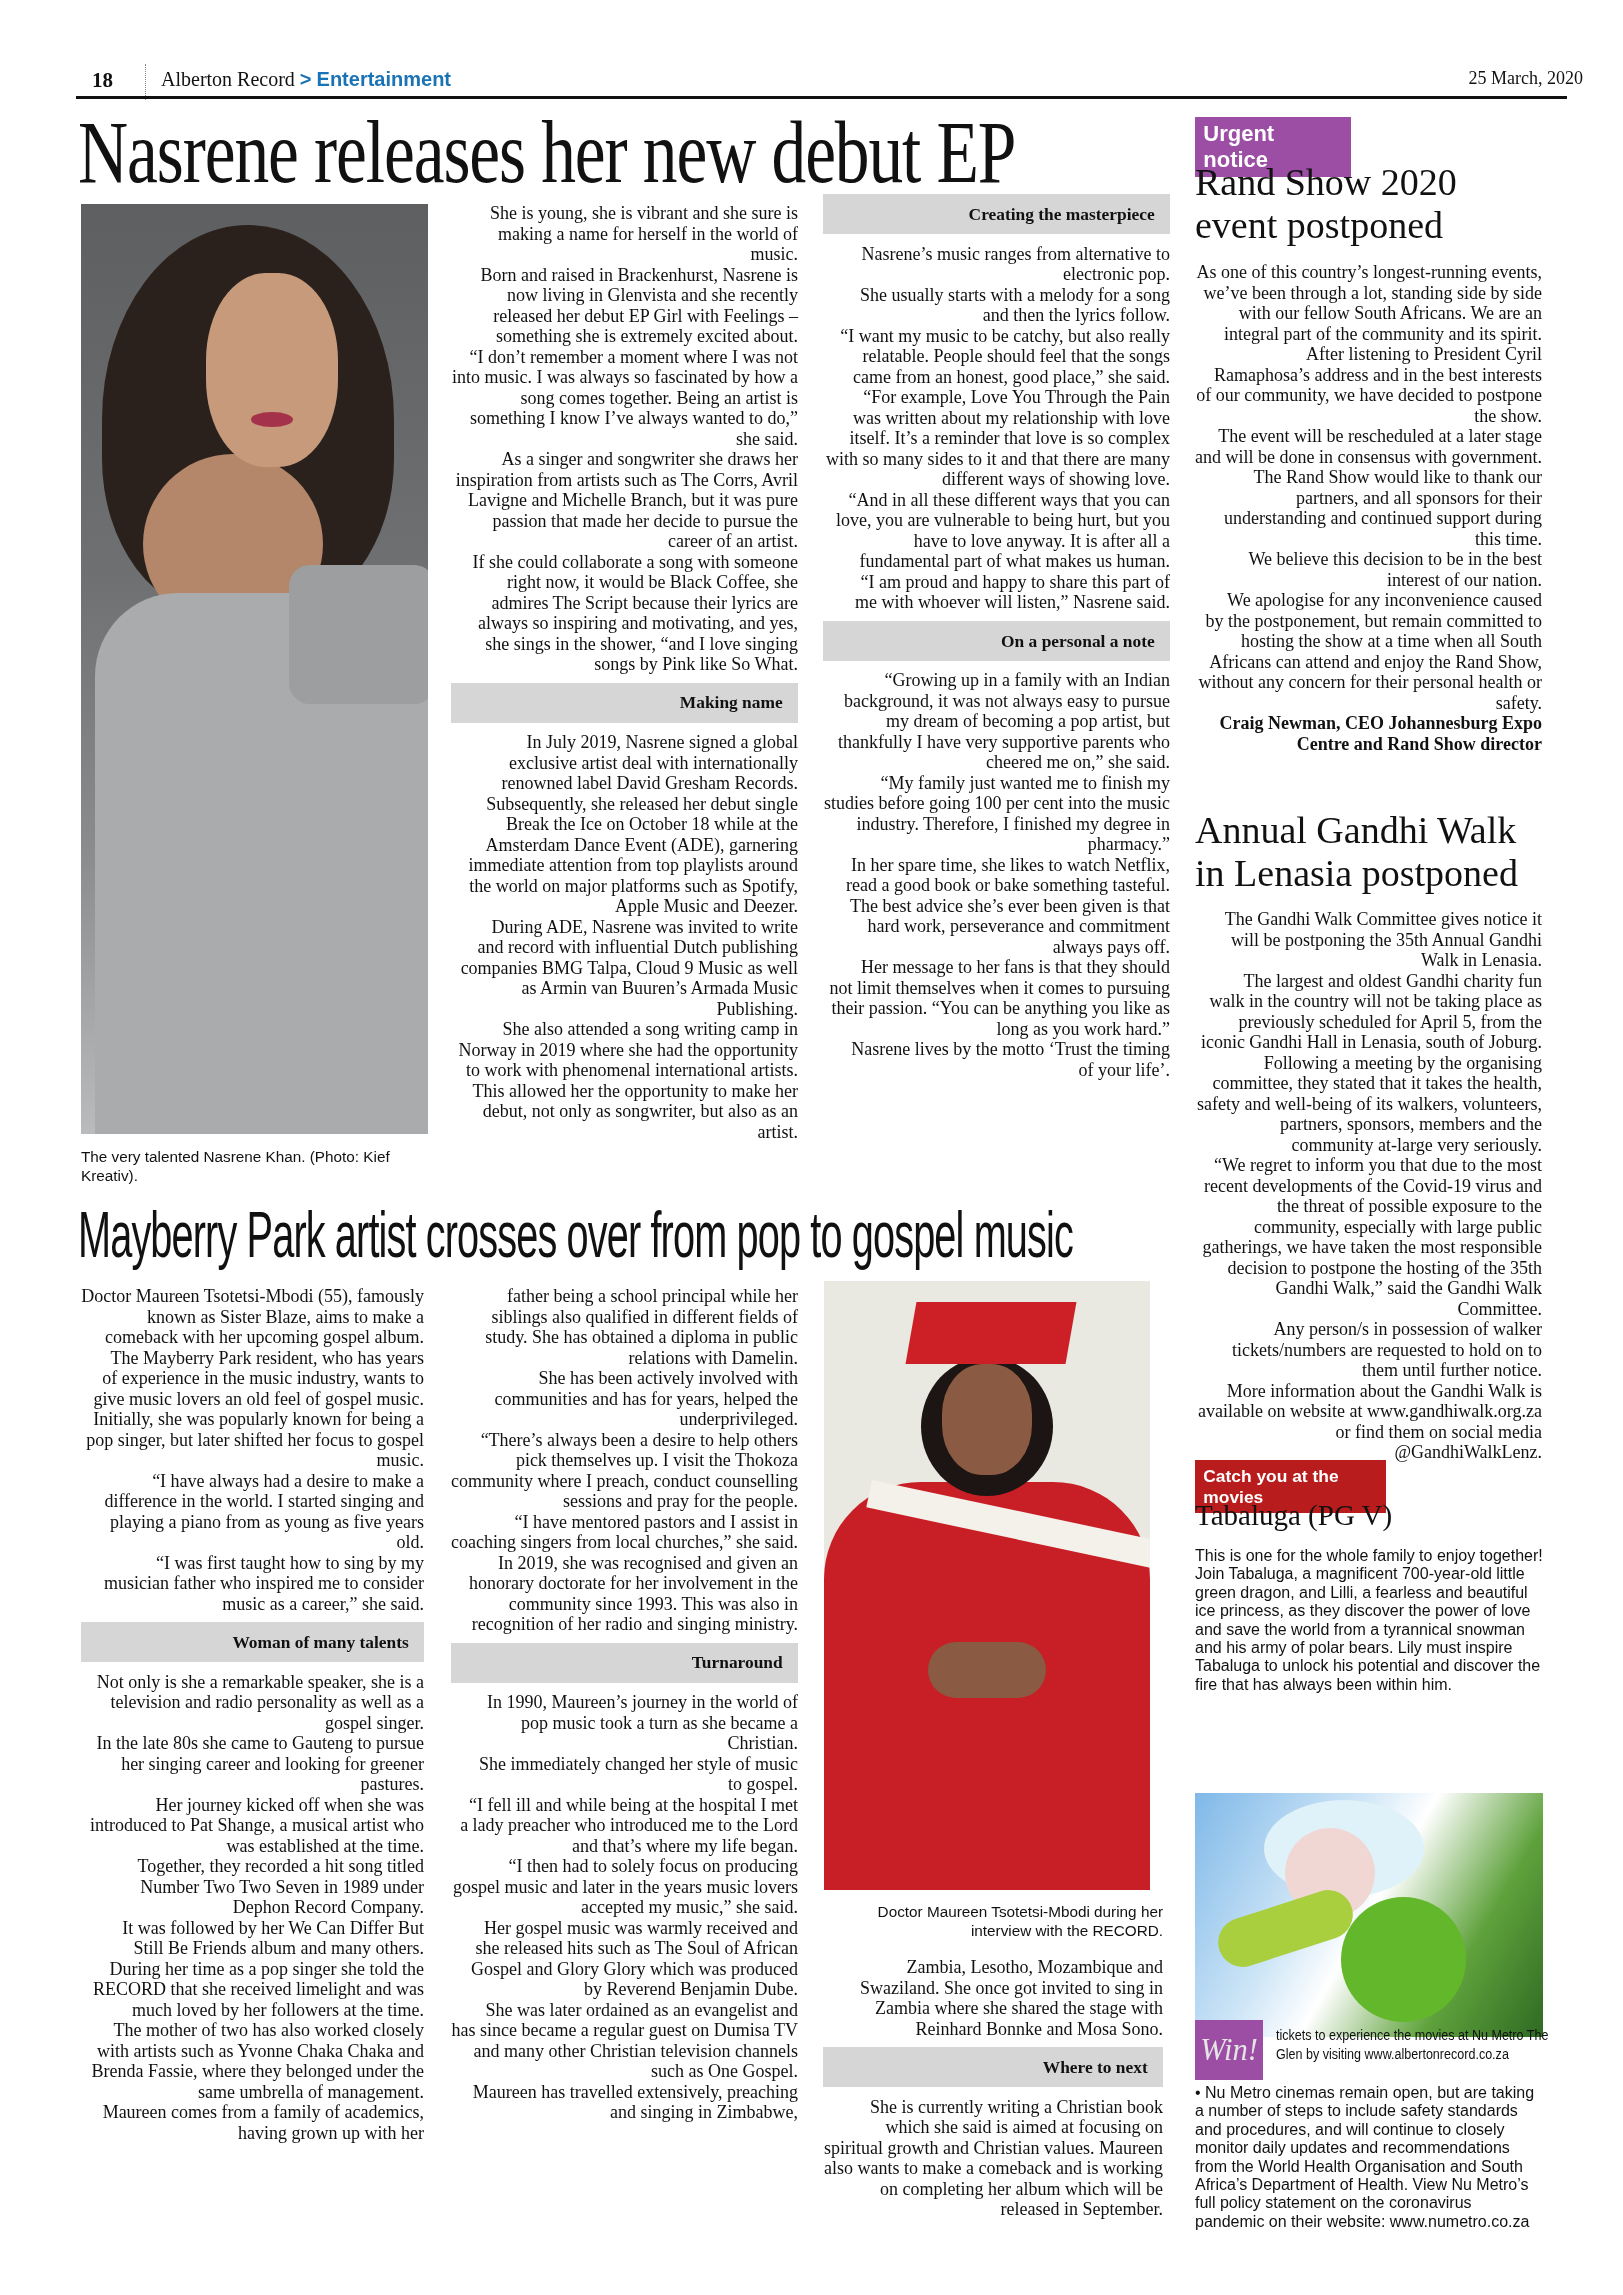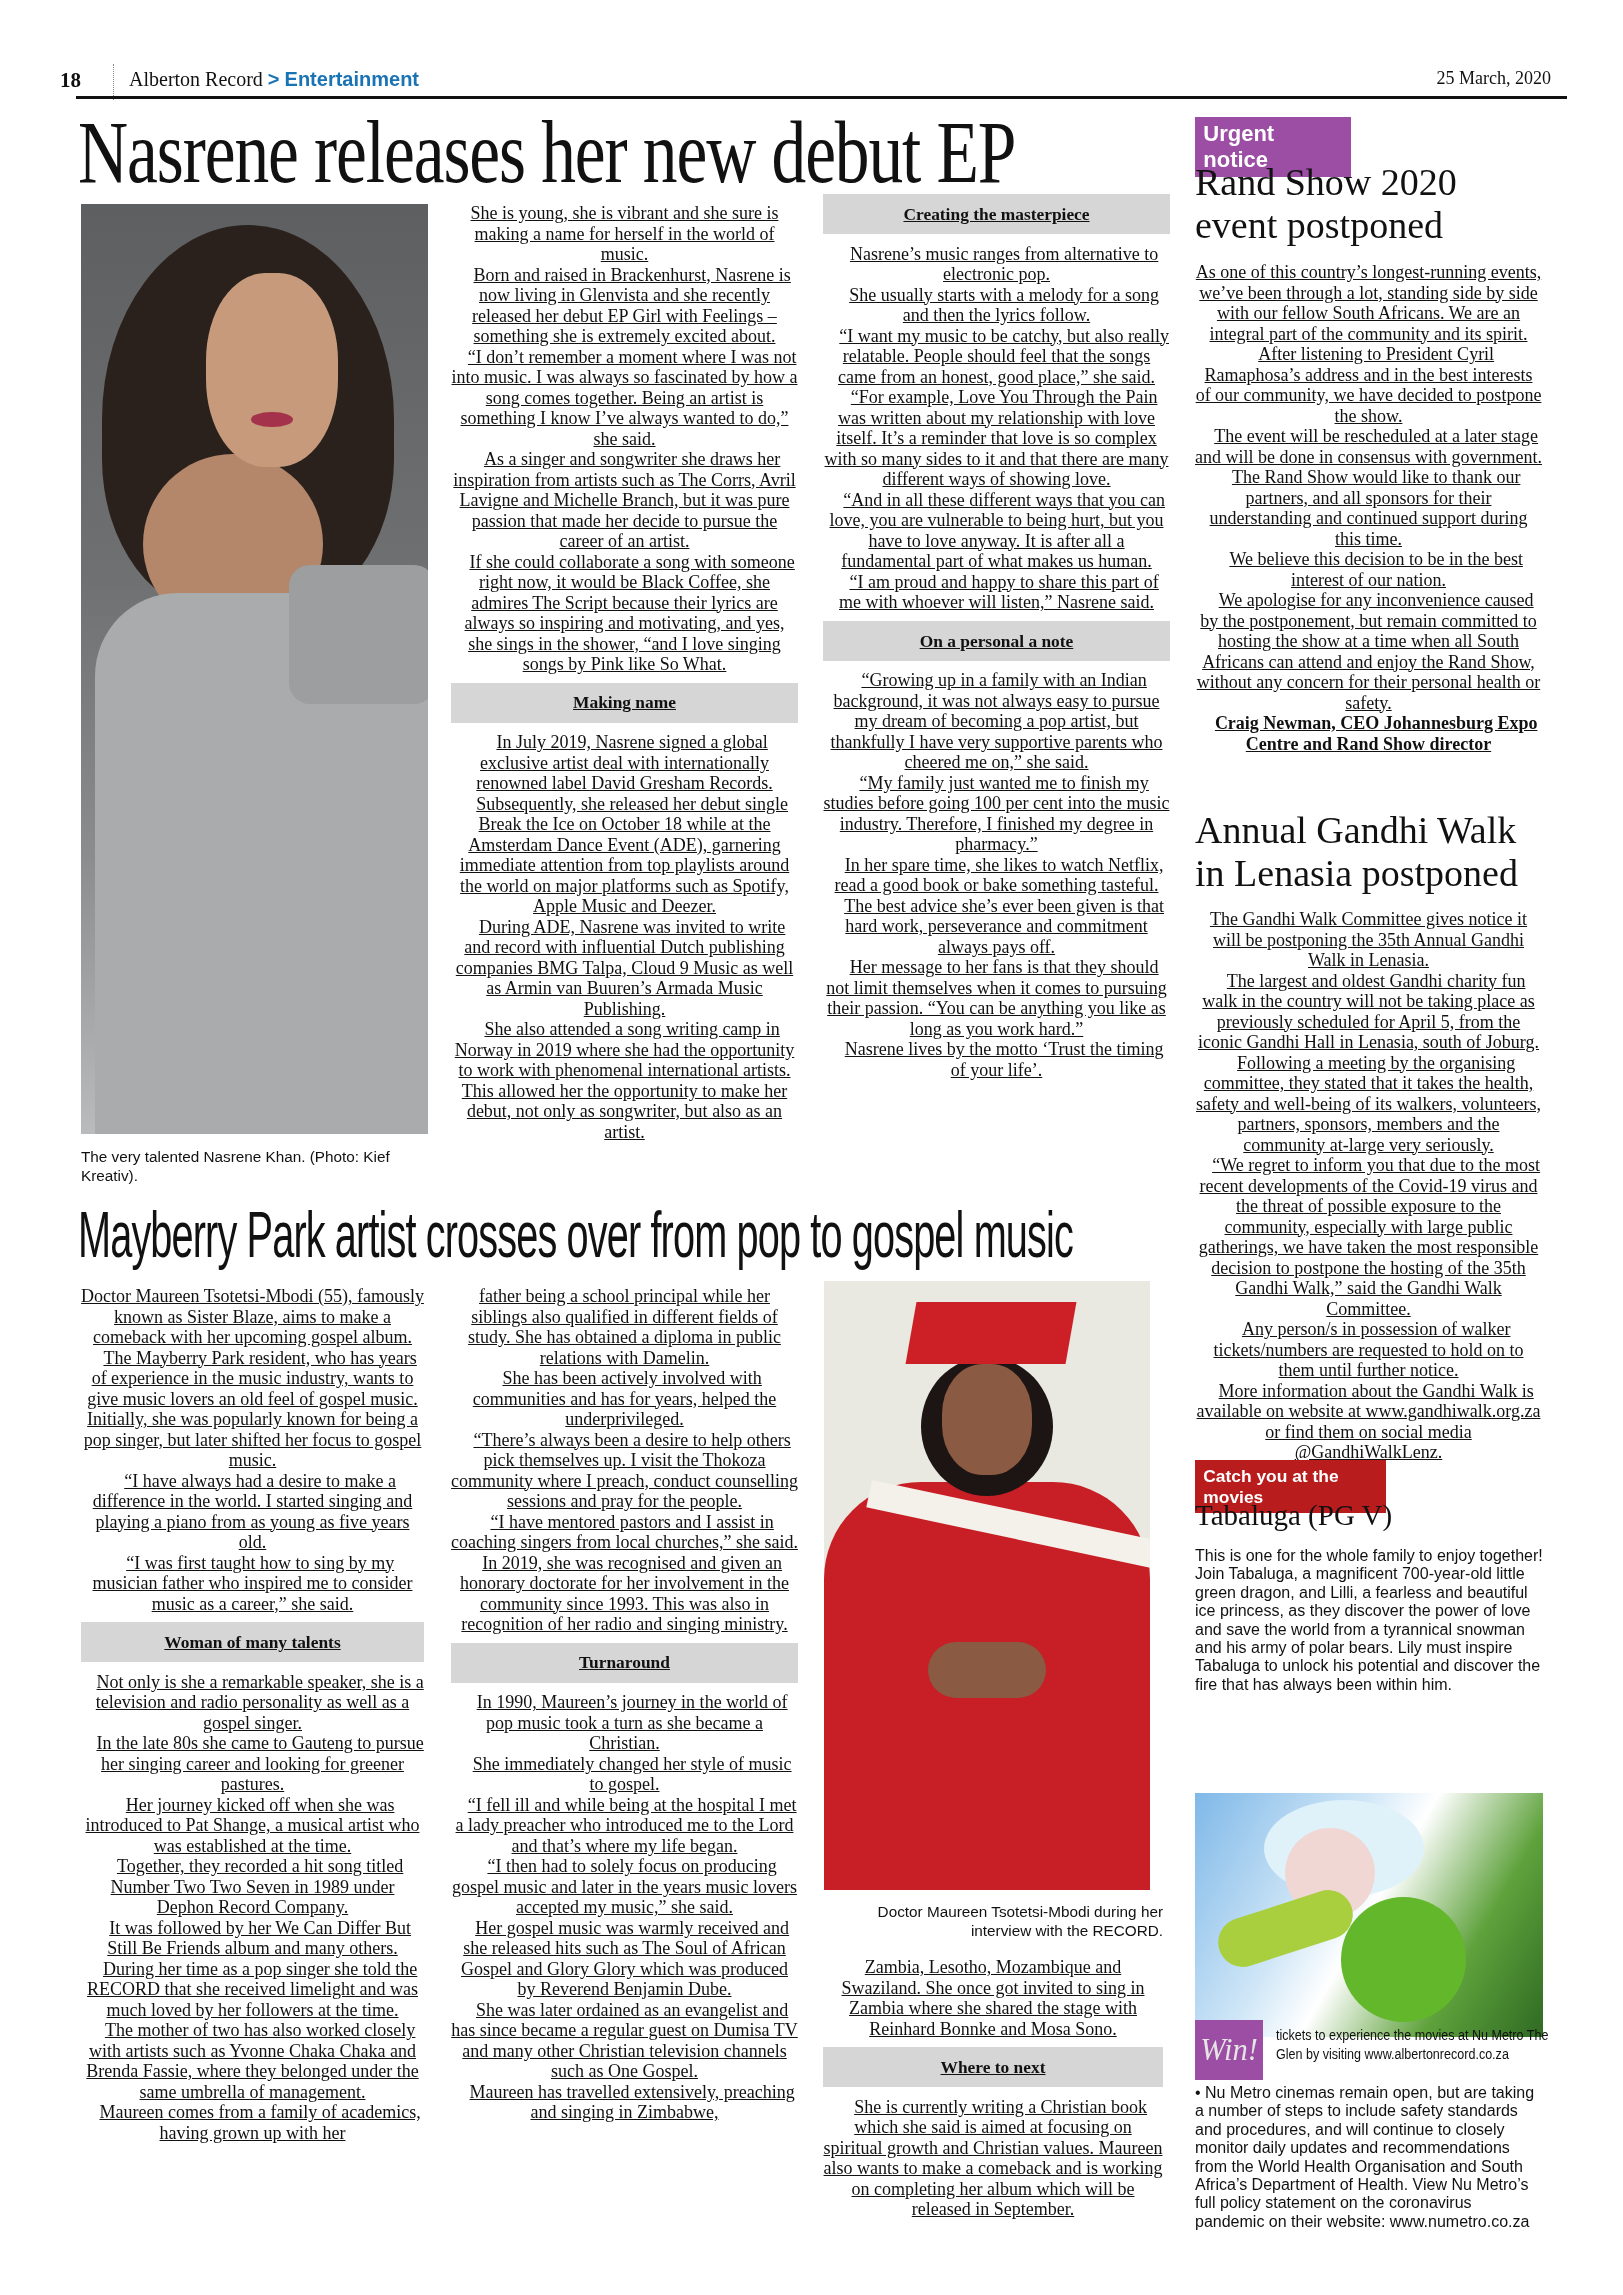--- a/index.html
+++ b/index.html
@@ -1,29 +1,29 @@
 <!DOCTYPE html>
 <html style="font-size:11px"><head>
 <meta charset="utf-8">
 <style>
   html, body { margin: 0; padding: 0; background: #ffffff; }
   body { width: 1624px; height: 2295px; position: relative; overflow: hidden; color: #111; font-family: "Liberation Serif", "DejaVu Serif", serif; }
   .abs { position: absolute; }
-  .hdr { left: 60px; top: 64px; width: 1491px; height: 32px; font-size: 20px; }
+  .hdr { left: 92px; top: 64px; width: 1491px; height: 32px; font-size: 20px; }
   .hdr .pg { position: absolute; left: 0; top: 4.2px; font-weight: bold; font-size: 21px; }
   .hdr .sep { position: absolute; left: 53px; top: 0; height: 36px; border-left: 1.4px dotted #888; }
   .hdr .pub { position: absolute; left: 69px; top: 4.2px; }
   .hdr .date { position: absolute; right: 0; top: 4.2px; font-size: 18px; }
   .hdr .sect { color: #1a73b5; font-weight: bold; font-family: "Liberation Sans Narrow", "Liberation Sans", sans-serif; }
   .rule { left: 76px; top: 96px; width: 1491px; height: 2.8px; background: #111; }
 
   .headline1 { left: 78px; top: 104px; width: 1124px; font-size: 89px; line-height: 97px; letter-spacing: -1.4px; transform: scaleX(0.78); transform-origin: left top; white-space: nowrap; font-family: "Liberation Serif", serif; }
   .headline2 { left: 78px; top: 1201px; font-size: 64px; line-height: 69px; white-space: nowrap; transform: scaleX(0.62); transform-origin: left top; font-family: "Liberation Sans", sans-serif; letter-spacing: -1.4px; }
 
-  .col { font-size: 18px; line-height: 20.5px; text-align: center; text-decoration: underline; }
+  .col { font-size: 18px; line-height: 20.5px; text-align: right; }
   .col p { margin: 0; text-indent: 15.3px; }
   .col p.noind { text-indent: 0; }
   .subhead { background: #d6d6d6; font-weight: bold; font-size: 17.4px; padding: 9.7px 15.3px; margin: 8.3px 0 9.7px 0; }
 
   .photo1 { left: 81px; top: 204px; width: 347px; height: 930px; background: linear-gradient(180deg,#5d5f61 0%,#6e7072 40%,#8a8c8e 70%,#b9bbbc 100%); overflow: hidden; }
   .photo1 .hair { position:absolute; left:21px; top:21px; width:292px; height:389px; border-radius:50% 50% 40% 40%; background:#2a211c; }
   .photo1 .face { position:absolute; left:125px; top:69px; width:132px; height:194px; border-radius:45%; background:#c79a7c; }
   .photo1 .lips { position:absolute; left:170px; top:208px; width:42px; height:15.3px; border-radius:50%; background:#a5324b; }
   .photo1 .shoulder { position:absolute; left:62px; top:250px; width:180px; height:180px; border-radius:50%; background:#b4876b; }
   .photo1 .jacket { position:absolute; left:14px; top:389px; width:333px; height:555px; background:#a9abad; border-radius:83px 83px 0 0; }

